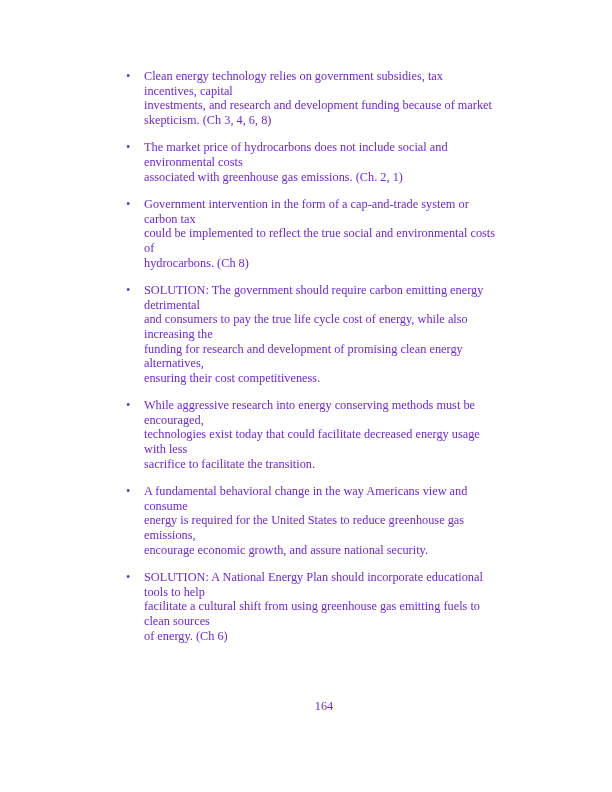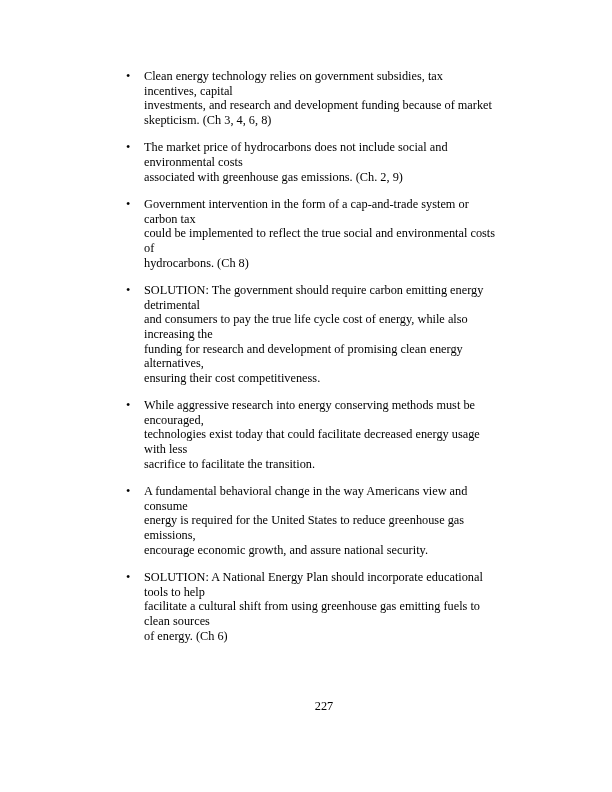--- a/index.html
+++ b/index.html
@@ -10,21 +10,21 @@
   .page {
     position: relative;
     width: 520px;
     height: 792px;
     background: #ffffff;
     box-sizing: border-box;
     padding: 69px 24px 4px 108px;
     font-family: "Liberation Serif", "DejaVu Serif", serif;
     font-size: 12.3px;
     line-height: 14.6px;
-    color: #000000;
+    color: #6d28d9;
     overflow: hidden;
   }
   ul.bullets {
     list-style: none;
     margin: 0;
     padding: 0;
   }
   ul.bullets li {
     position: relative;
     padding-left: 36px;
@@ -54,21 +54,21 @@
 </style>
 </head>
 <body>
 
 <div class="page">
   <ul class="bullets">
       <li>Clean energy technology relies on government subsidies, tax incentives, capital
 investments, and research and development funding because of market
 skepticism. (Ch 3, 4, 6, 8)</li>
       <li>The market price of hydrocarbons does not include social and environmental costs
-associated with greenhouse gas emissions. (Ch. 2, 9)</li>
+associated with greenhouse gas emissions. (Ch. 2, 1)</li>
       <li>Government intervention in the form of a cap-and-trade system or carbon tax
 could be implemented to reflect the true social and environmental costs of
 hydrocarbons. (Ch 8)</li>
       <li>SOLUTION: The government should require carbon emitting energy detrimental
 and consumers to pay the true life cycle cost of energy, while also increasing the
 funding for research and development of promising clean energy alternatives,
 ensuring their cost competitiveness.</li>
     </ul>
 
 
@@ -77,14 +77,14 @@
 technologies exist today that could facilitate decreased energy usage with less
 sacrifice to facilitate the transition.</li>
       <li>A fundamental behavioral change in the way Americans view and consume
 energy is required for the United States to reduce greenhouse gas emissions,
 encourage economic growth, and assure national security.</li>
       <li>SOLUTION: A National Energy Plan should incorporate educational tools to help
 facilitate a cultural shift from using greenhouse gas emitting fuels to clean sources
 of energy. (Ch 6)</li>
     </ul>
 
-  <div class="page-number">227</div>
+  <div class="page-number">164</div>
 </div>
 
 </body></html>

